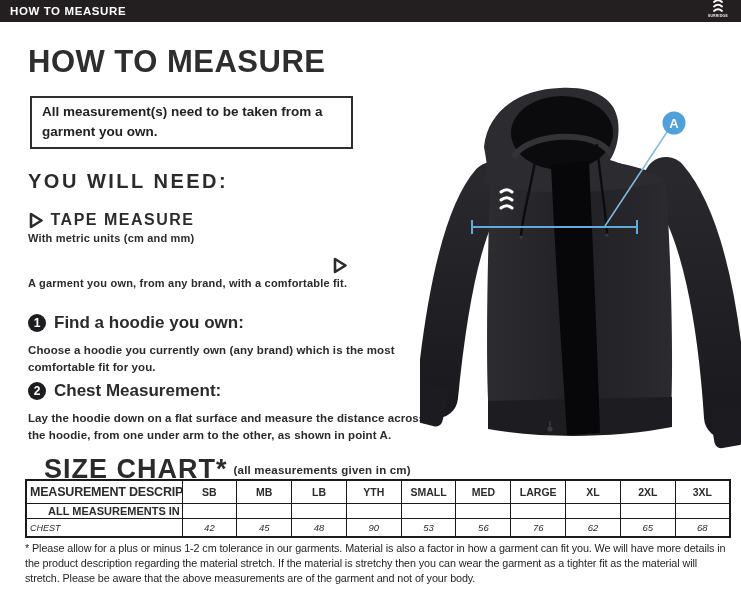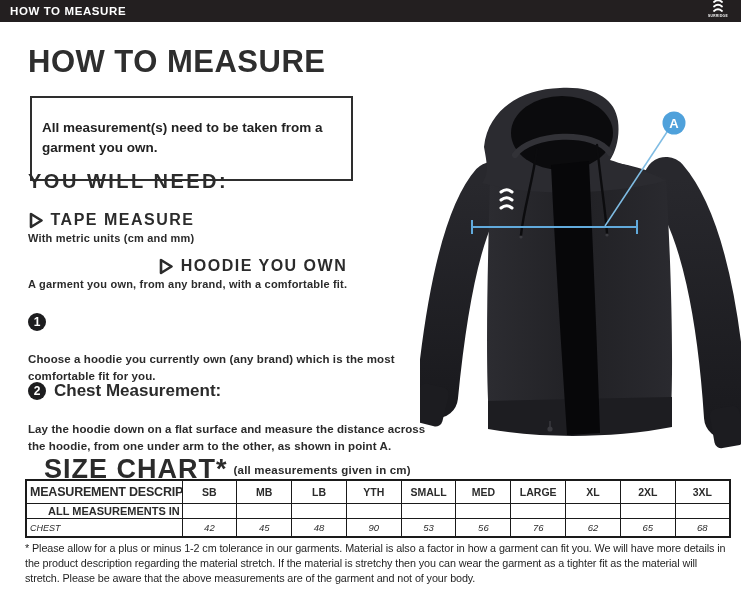--- a/index.html
+++ b/index.html
@@ -13,21 +13,21 @@
     background:#231f20; display:flex; align-items:center;
     justify-content:space-between; padding:0 10px; box-sizing:border-box;
   }
   .titlebar-text { color:#ffffff; font-weight:bold; font-size:11.5px; letter-spacing:.6px; }
   .main-heading {
     position:absolute; left:28px; top:44px; margin:0;
     font-size:31px; font-weight:bold; letter-spacing:.5px; color:#2e2e2e;
   }
   .notice-box {
     position:absolute; left:30px; top:96px; width:299px;
-    border:2px solid #2e2e2e; padding:20px 10px;
+    border:2px solid #2e2e2e; padding:4px 10px;
     font-weight:bold; font-size:13.5px; line-height:1.5; color:#222;
   }
   .ywn-heading {
     position:absolute; left:28px; top:170px; margin:0;
     font-size:20px; font-weight:bold; letter-spacing:2.5px;
   }
   .need-item { position:absolute; left:28px; }
   .need-item.first  { top:211px; }
   .need-item.second { top:257px; }
   .need-head { display:flex; gap:8px; align-items:center;
@@ -35,21 +35,21 @@
   .need-desc { font-size:11px; font-weight:bold; margin-top:3px; letter-spacing:.2px; }
   .tri-icon { flex:0 0 auto; display:block; }
   .step { position:absolute; left:28px; }
   .step.one { top:313px; width:382px; }
   .step.two { top:381px; width:404px; }
   .step-head { display:flex; gap:8px; align-items:center; font-size:17px; font-weight:bold; }
   .step-num {
     width:18px; height:18px; border-radius:50%; background:#1d1d1f; color:#fff;
     font-size:12px; font-weight:bold; display:flex; align-items:center; justify-content:center;
   }
-  .step-desc { font-size:11.5px; font-weight:bold; margin-top:20px; line-height:1.45; letter-spacing:.1px; }
+  .step-desc { font-size:11.5px; font-weight:bold; margin-top:9px; line-height:1.45; letter-spacing:.1px; }
   .sc-heading { position:absolute; left:28px; top:438px; margin:16px;
     font-size:27px; font-weight:bold; letter-spacing:1px; }
   .sc-sub { font-size:11.5px; font-weight:bold; letter-spacing:.2px; margin-left:6px; vertical-align:4px; }
   table.size-table {
     position:absolute; left:25px; top:479px; width:706px;
     border-collapse:collapse; table-layout:fixed; border:2px solid #1a1a1a;
   }
   .size-table th, .size-table td { border:1px solid #1a1a1a; overflow:hidden; white-space:nowrap; }
   .size-table col.desc-col { width:156px; }
   .size-table th.desc-h { font-size:12.5px; font-weight:bold; text-align:left;
@@ -98,28 +98,28 @@
     <span>TAPE MEASURE</span>
   </div>
   <div class="need-desc">With metric units (cm and mm)</div>
 </div>
 
 <div class="need-item second">
   <div class="need-head">
     <svg class="tri-icon" width="14" height="17" viewBox="0 0 14 17">
       <polygon points="2,2 2,15 12.5,8.5" fill="none" stroke="#2b2b2b" stroke-width="2.6" stroke-linejoin="round"></polygon>
     </svg>
-    <span>HOODIE YOU OWN</span>
   </div>
   <div class="need-desc">A garment you own, from any brand, with a comfortable fit.</div>
 </div>
 
 <div class="step one">
   <div class="step-head">
     <span class="step-num">1</span>
+    <span>Find a hoodie you own:</span>
   </div>
   <div class="step-desc">Choose a hoodie you currently own (any brand) which is the most comfortable fit for you.</div>
 </div>
 
 <div class="step two">
   <div class="step-head">
     <span class="step-num">2</span>
     <span>Chest Measurement:</span>
   </div>
   <div class="step-desc">Lay the hoodie down on a flat surface and measure the distance across the hoodie, from one under arm to the other, as shown in point A.</div>

